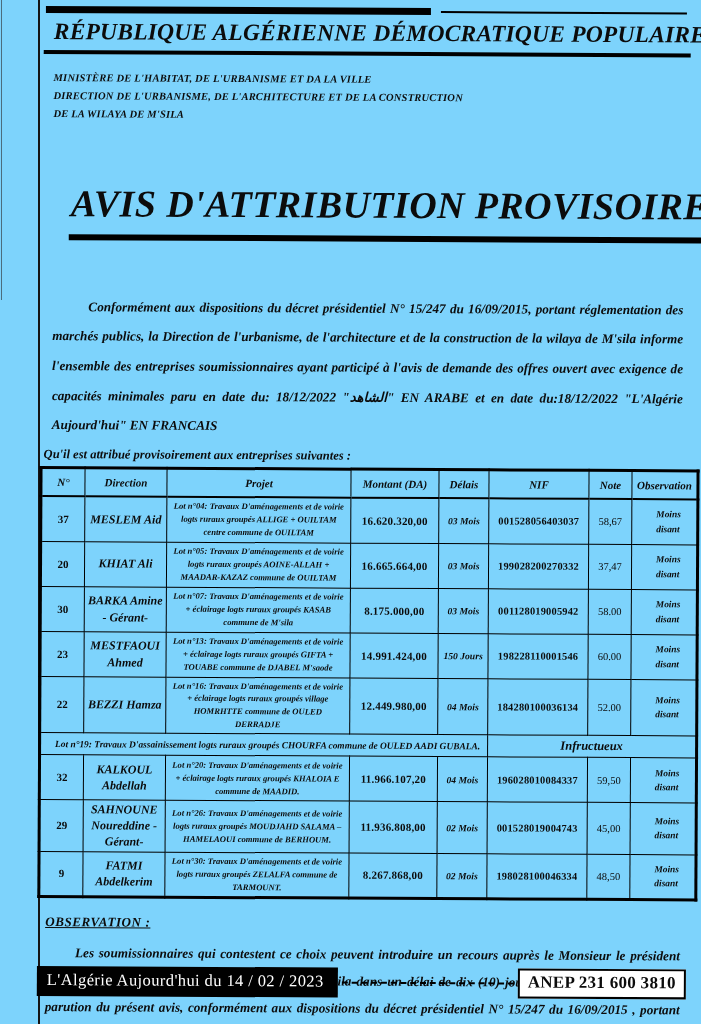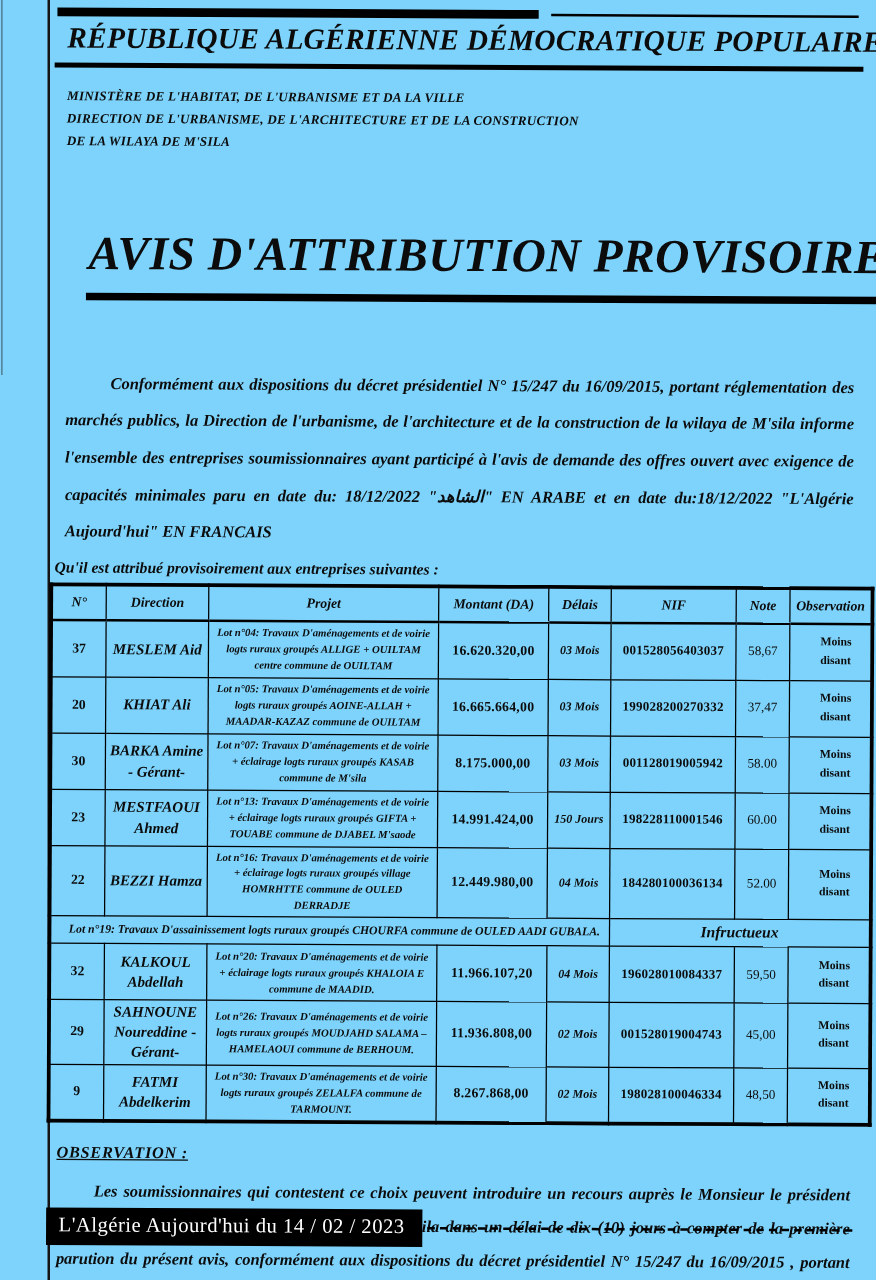--- a/index.html
+++ b/index.html
@@ -44,21 +44,21 @@
   th,td{border:1.8px solid #000;padding:1px 2px;overflow:hidden;}
   thead th{font-size:11px;font-weight:bold;font-style:italic;height:24px;border-bottom:2.5px solid #000;}
   td{text-align:center;vertical-align:middle;}
   .cell-no{font-size:11px;font-weight:bold;}
   .cell-ent{font-size:12px;font-weight:bold;font-style:italic;line-height:1.35;}
   .cell-proj{font-size:8.6px;font-weight:bold;font-style:italic;line-height:1.5;padding:2px 4px;}
   .cell-mont{font-size:11px;font-weight:bold;letter-spacing:.2px;}
   .cell-del{font-size:9.6px;font-weight:bold;font-style:italic;}
   .cell-nif{font-size:10.4px;font-weight:bold;letter-spacing:.2px;margin-top:44px;}
   .cell-note{font-size:10.5px;font-weight:normal;text-align:center;}
-  .cell-obs{font-size:9.4px;font-weight:bold;line-height:1.55;padding:2px 24px;}
+  .cell-obs{font-size:9.4px;font-weight:bold;font-style:italic;line-height:1.55;padding:2px 24px;}
   tr.r-tall{height:45px;}
   tr.r-merged{height:22px;}
   .cell-lot19{font-size:9.4px;font-weight:bold;font-style:italic;text-align:left;padding-left:14px;}
   .cell-infr{font-size:12.5px;font-weight:bold;font-style:italic;}
   .obs-head{
     margin:16px 0 0 8px;font-size:13px;font-weight:bold;font-style:italic;
     text-decoration:underline;letter-spacing:.6px;
   }
   .obs-text{
     margin:9px 8px 0 8px;font-size:13.2px;font-weight:bold;font-style:italic;
@@ -213,16 +213,17 @@
         </tr>
       </tbody>
     </table>
 
     <div class="obs-head">OBSERVATION :</div>
     <p class="obs-text">Les soumissionnaires qui contestent ce choix peuvent introduire un recours auprès le Monsieur le président des comité des marches publics de la wilaya de M'sila dans un délai de dix (10) jours à compter de la première parution du présent avis, conformément aux dispositions du décret présidentiel N° 15/247 du 16/09/2015 , portant réglementation des marchés publics</p>
 
     <div class="footer">
       <div class="journal-box">L'Algérie Aujourd'hui du 14 / 02 / 2023</div>
       <div class="connector"></div>
+      <div class="anep-box">ANEP 231 600 3810</div>
     </div>
 
   </div>
 </div>
 
 </body></html>

